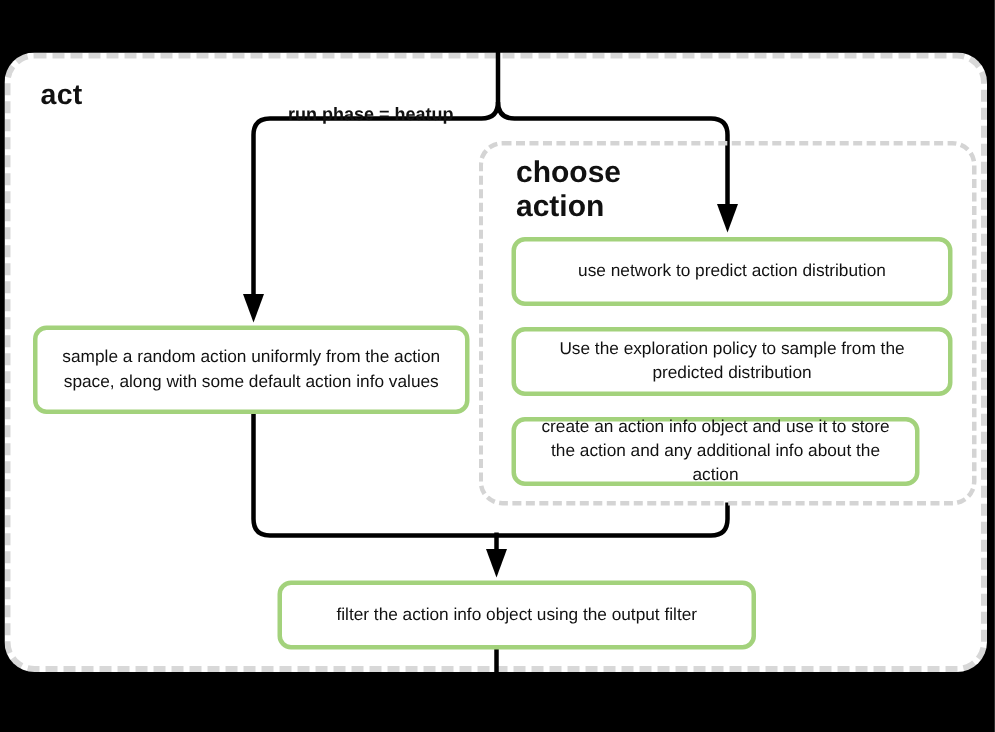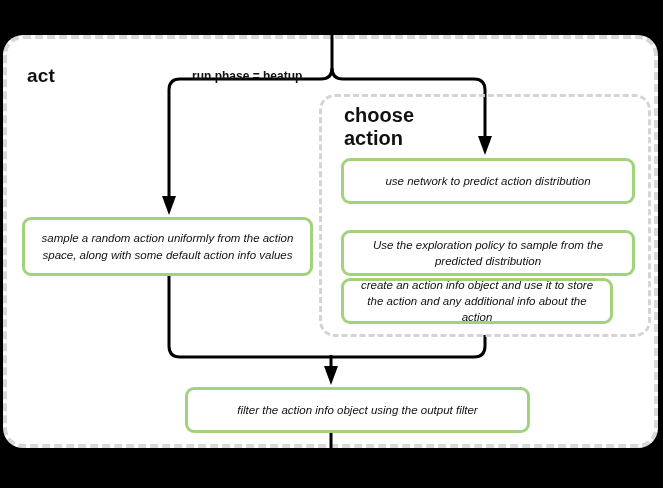--- a/index.html
+++ b/index.html
@@ -28,21 +28,20 @@
     border-radius: 20px;
   }
   .frame-title {
     position: absolute;
     left: 27px;
     top: 53px;
     font-size: 19px;
     font-weight: bold;
     color: #111111;
     letter-spacing: 0.2px;
-    margin-top: 12px;
   }
   .edge-label {
     position: absolute;
     font-size: 12px;
     font-weight: bold;
     color: #111111;
     white-space: nowrap;
   }
   .edge-label.heatup   { left: 192px; top: 69px; }
   .edge-label.training { left: 357px; top: 58px; }
@@ -55,24 +54,23 @@
     border: 3px solid #a3d27c;
     border-radius: 9px;
     display: flex;
     align-items: center;
     justify-content: center;
     text-align: center;
     font-size: 11.5px;
     line-height: 1.4;
     color: #111111;
     padding: 20px 8px;
-    font-style: italic;
   }
   .node.sample { left: 22px;  top: 217px; width: 291px; height: 59px; }
-  .node.filter { left: 185px; top: 387px; width: 345px; height: 41px; }
+  .node.filter { left: 185px; top: 387px; width: 319px; height: 41px; }
 
   
   .group {
     position: absolute;
     left: 319px;
     top: 94px;
     width: 332px;
     height: 243px;
     box-sizing: border-box;
     border: 3px dashed #d4d4d4;
@@ -83,21 +81,21 @@
     position: absolute;
     left: 22px;
     top: 7px;
     font-size: 20px;
     font-weight: bold;
     color: #111111;
     line-height: 1.15;
     white-space: pre-line;
   }
   .group .node.step1 { left: 19px; top: 61px;  width: 294px; height: 39px; }
-  .group .node.step2 { left: 19px; top: 121px; width: 294px; height: 41px; margin-top: 12px; }
+  .group .node.step2 { left: 19px; top: 121px; width: 294px; height: 41px; }
   .group .node.step3 { left: 19px; top: 181px; width: 272px; height: 41px; align-items: center; }
 
   
   svg.flow {
     position: absolute;
     left: 0;
     top: 0;
     width: 663px;
     height: 488px;
     pointer-events: none;

